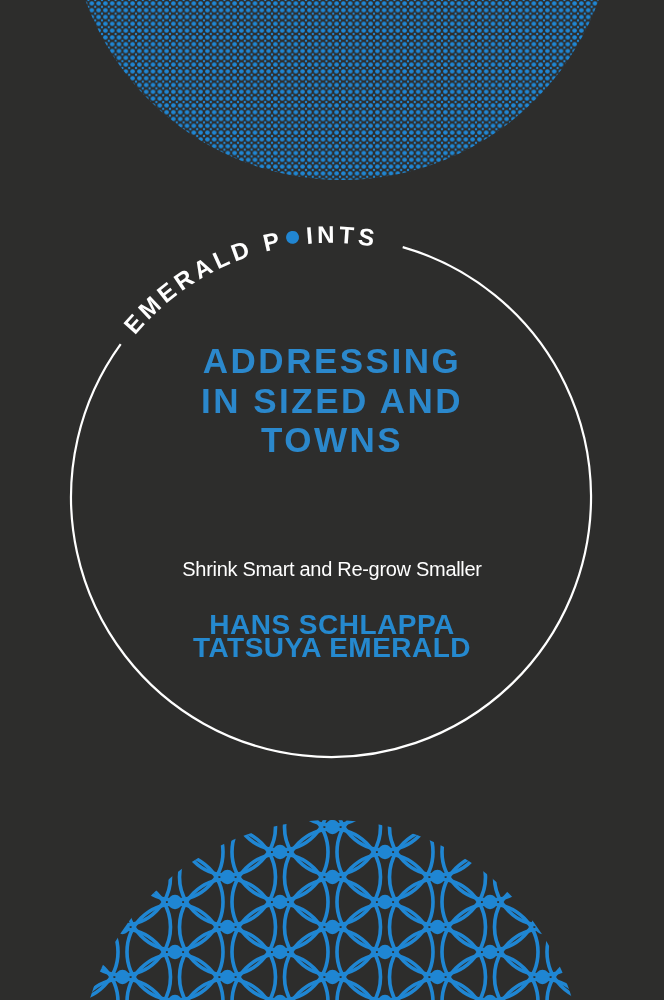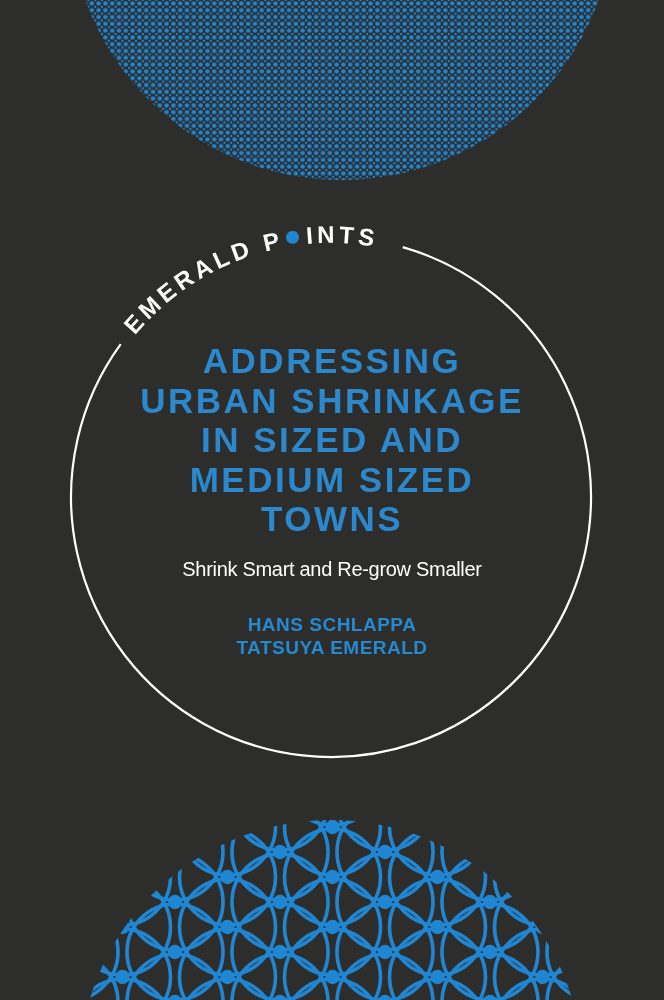--- a/index.html
+++ b/index.html
@@ -28,21 +28,21 @@
     font-size:35px;font-weight:bold;line-height:39.5px;letter-spacing:2.5px;
   }
   .subtitle{
     top:552px;
     color:var(--white,#ffffff);
     font-size:20px;font-weight:400;line-height:34px;letter-spacing:-0.3px;
   }
   .authors{
     top:614px;
     color:var(--author-blue,#2b88cc);
-    font-size:19px;font-weight:bold;line-height:22.5px;letter-spacing:0.5px;
+    font-size:28px;font-weight:bold;line-height:22.5px;letter-spacing:0.5px;
   }
 </style>
 </head>
 <body>
 
 <div class="cover">
 
   <svg class="art" width="664" height="1000" viewBox="0 0 664 1000" xmlns="http://www.w3.org/2000/svg" xmlns:xlink="http://www.w3.org/1999/xlink">
     <defs>
       <pattern id="halftone" x="0" y="0" width="6.8" height="6.8" patternUnits="userSpaceOnUse">
@@ -81,23 +81,21 @@
 
     <text class="brand-text">
       <textPath href="#brandArc" xlink:href="#brandArc" startOffset="44.4%" text-anchor="middle">
         <tspan>EMERALD P</tspan><tspan class="brand-dot">●</tspan><tspan>INTS</tspan>
       </textPath>
     </text>
   </svg>
 
   <div class="txt title">
     <div>ADDRESSING</div>
-    <div>URBAN SHRINKAGE</div>
     <div>IN SIZED AND</div>
-    <div>MEDIUM SIZED</div>
     <div>TOWNS</div>
   </div>
 
   <div class="txt subtitle">Shrink Smart and Re-grow Smaller</div>
 
   <div class="txt authors">
     <div>HANS SCHLAPPA</div>
     <div>TATSUYA EMERALD</div>
   </div>
 

